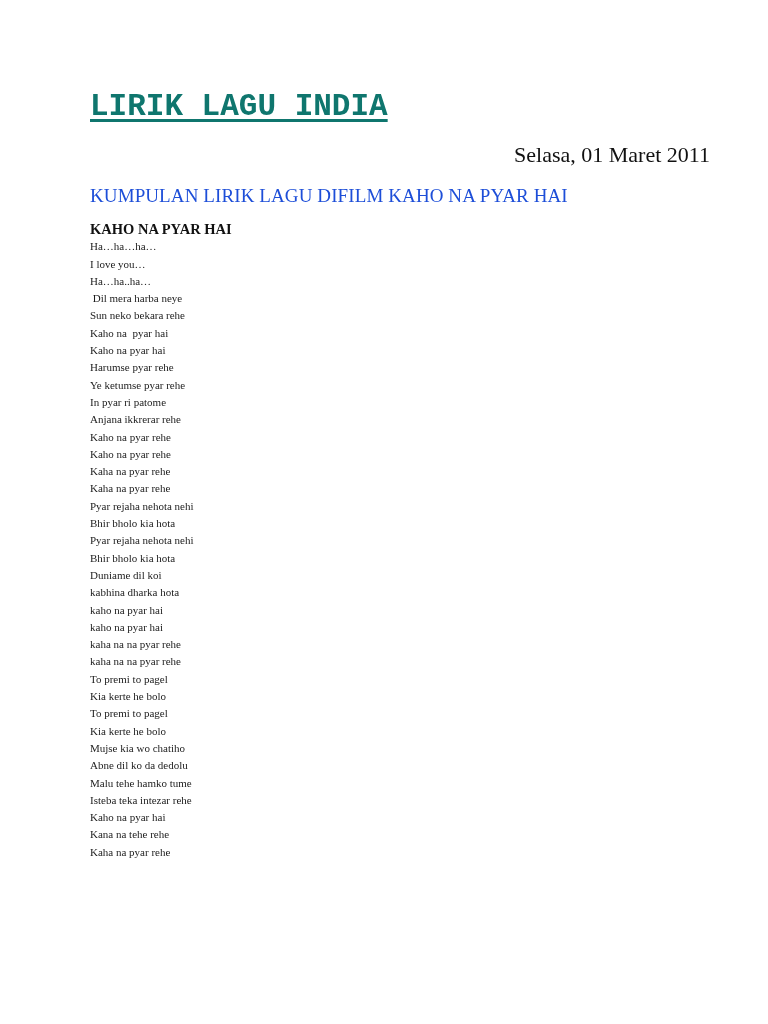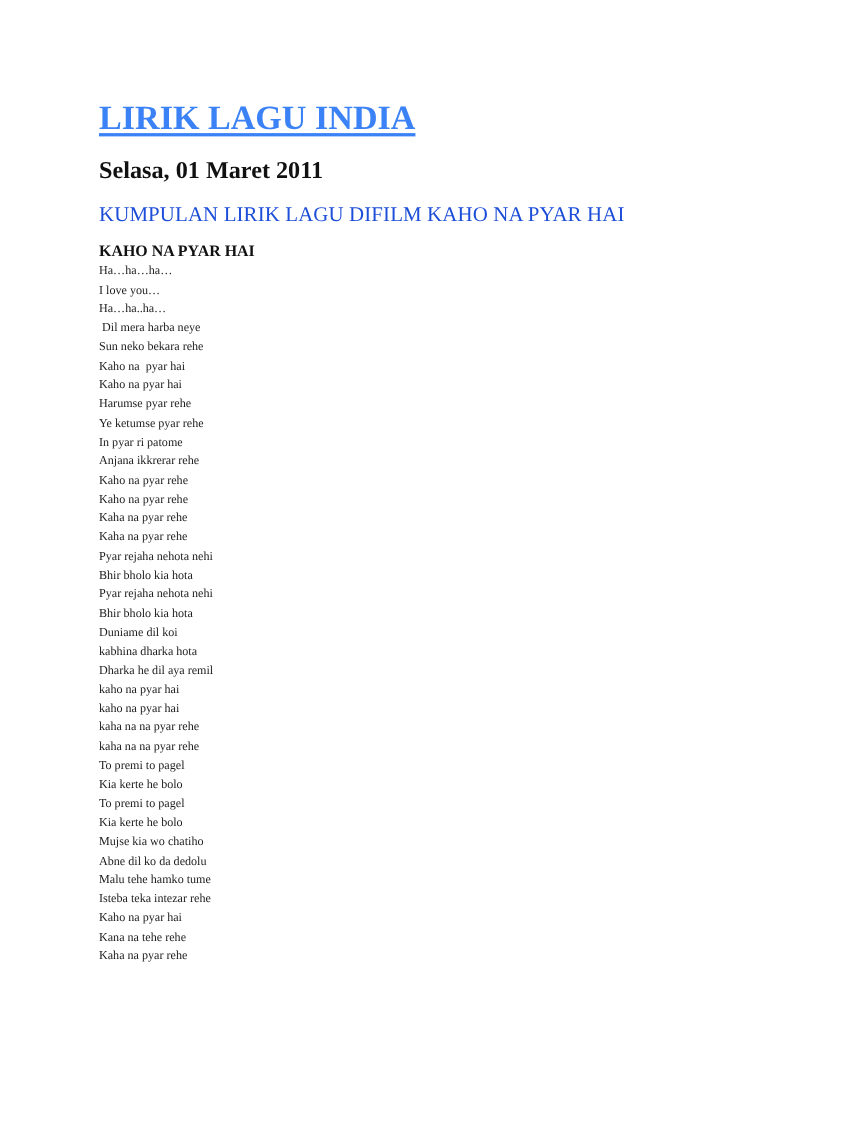--- a/index.html
+++ b/index.html
@@ -18,34 +18,36 @@
     .page {
       position: absolute;
       left: 90px;
       top: 88px;
       width: 620px;
     }
     .blog-title {
       display: inline-block;
       font-size: 31px;
       font-weight: bold;
-      color: #3b82f6;
+      color: #0f766e;
       text-decoration: underline;
       text-decoration-thickness: 3px;
       text-underline-offset: 4px;
       line-height: 38px;
       margin: 0;
       cursor: pointer;
+      font-family: Liberation Mono, monospace;
     }
     .date-header {
       font-size: 22px;
-      font-weight: bold;
+      font-weight: normal;
       margin: 15px 0 0 0;
       line-height: 28px;
       color: #111;
+      text-align: right;
     }
     .post-title {
       font-size: 19px;
       font-weight: normal;
       margin: 17px 0 0 0;
       line-height: 20px;
       color: #1d4ed8;
       letter-spacing: 0.1px;
     }
     .song-title {
@@ -90,21 +92,20 @@
       <li>Kaho na pyar rehe</li>
       <li>Kaho na pyar rehe</li>
       <li>Kaha na pyar rehe</li>
       <li>Kaha na pyar rehe</li>
       <li>Pyar rejaha nehota nehi</li>
       <li>Bhir bholo kia hota</li>
       <li>Pyar rejaha nehota nehi</li>
       <li>Bhir bholo kia hota</li>
       <li>Duniame dil koi</li>
       <li>kabhina dharka hota</li>
-      <li>Dharka he dil aya remil</li>
       <li>kaho na pyar hai</li>
       <li>kaho na pyar hai</li>
       <li>kaha na na pyar rehe</li>
       <li>kaha na na pyar rehe</li>
       <li>To premi to pagel</li>
       <li>Kia kerte he bolo</li>
       <li>To premi to pagel</li>
       <li>Kia kerte he bolo</li>
       <li>Mujse kia wo chatiho</li>
       <li>Abne dil ko da dedolu</li>

